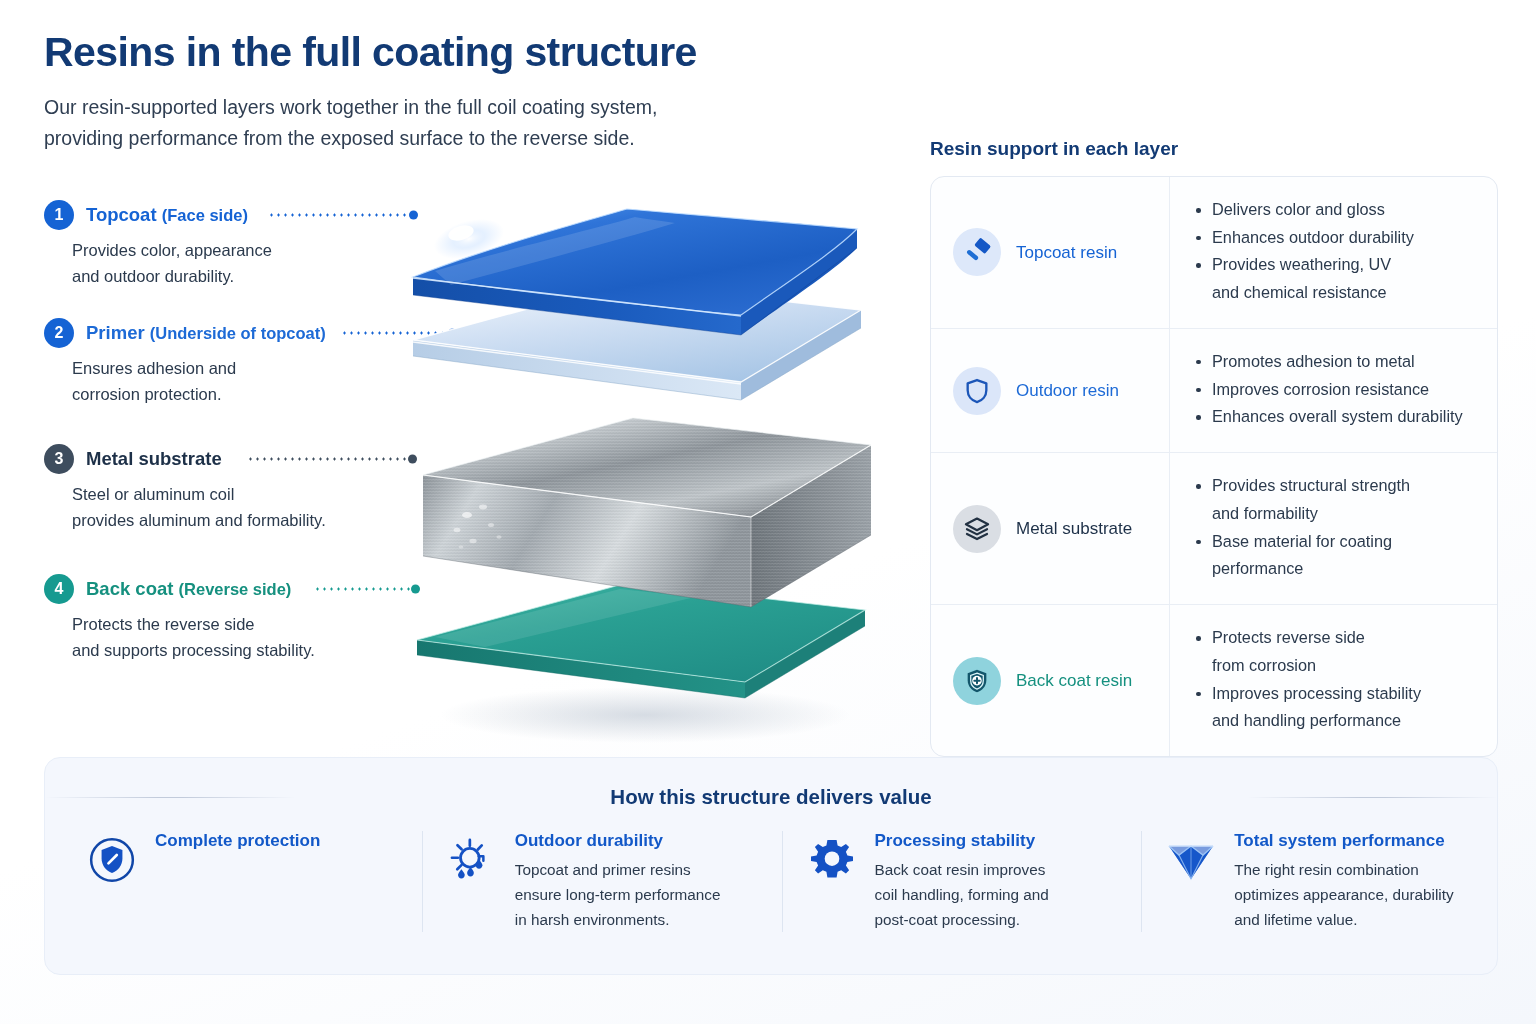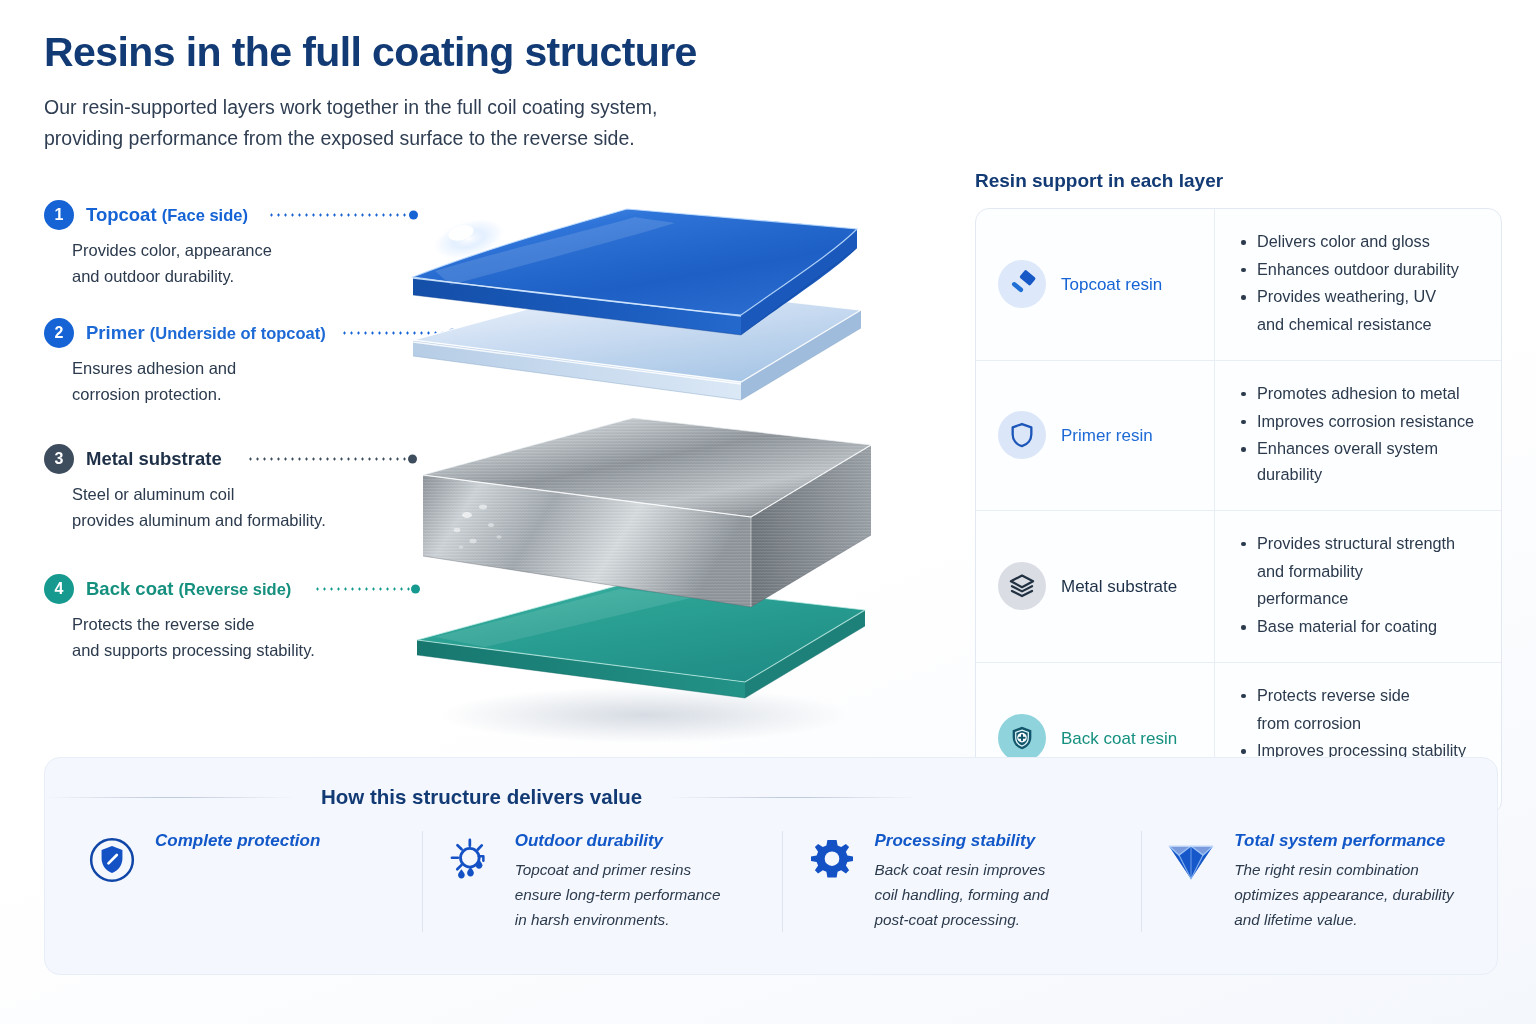--- a/index.html
+++ b/index.html
@@ -54,21 +54,21 @@
   .connector .endpoint {
     position: absolute; right: -4px; top: 50%;
     width: 9px; height: 9px; border-radius: 50%;
     background: currentColor; transform: translateY(-50%);
   }
 
   
   .stack { position: absolute; left: 395px; top: 185px; width: 500px; height: 545px; }
 
   
-  .resin-panel { position: absolute; left: 975px; top: 138px; width: 527px; margin-top: 32px; }
+  .resin-panel { position: absolute; left: 930px; top: 138px; width: 568px; }
   .resin-panel-title {
     font-size: 19px; font-weight: bold; color: #123a74; margin-bottom: 16px;
   }
   .resin-card {
     border: 1px solid #e3e9f2; border-radius: 14px; background: #fdfeff;
     overflow: hidden;
   }
   .resin-row { display: flex; align-items: stretch; }
   .resin-row + .resin-row { border-top: 1px solid #e9eef5; }
   .resin-left {
@@ -94,35 +94,35 @@
     content: ""; position: absolute; left: 2px; top: 11px;
     width: 4.5px; height: 4.5px; border-radius: 50%; background: #2b3a4d;
   }
 
   
   .value-banner {
     position: absolute; left: 44px; top: 757px; width: 1454px; height: 218px;
     background: #f4f7fd; border: 1px solid #e8eef8; border-radius: 16px;
   }
   .vb-head {
-    display: flex; align-items: center; justify-content: flex-start;
+    display: flex; align-items: center; justify-content: space-between;
     gap: 26px; padding-top: 27px;
   }
   .vb-rule {
     width: 250px; height: 1px;
     background: linear-gradient(90deg, rgba(190,201,218,0) 0%, #c2cbdb 45%, #c2cbdb 55%, rgba(190,201,218,0) 100%);
   }
   .vb-title { font-size: 20.5px; font-weight: bold; color: #123a74; white-space: nowrap; }
   .vb-cols { display: flex; margin-top: 22px; padding: 0 18px; }
   .vb-col {
     flex: 1; display: flex; gap: 16px; padding: 0 22px;
   }
   .vb-col + .vb-col { border-left: 1px solid #dde5f1; margin-left: 22px; }
   .vb-icon { flex: 0 0 auto; width: 54px; display: flex; justify-content: center; padding-top: 4px; }
-  .vb-text { flex: 1; font-style: italic; }
+  .vb-text { flex: 1; }
   .vb-h { font-size: 17px; font-weight: bold; color: #1258c8; margin-bottom: 7px; }
   .vb-p { font-size: 15.3px; color: #2b3a4d; line-height: 1.62; }
 </style>
 </head>
 <body>
 
 <div class="page">
 
   <div class="header">
     <div class="title">Resins in the full coating structure</div>
@@ -366,21 +366,21 @@
         </div>
       </div>
 
       <div class="resin-row">
         <div class="resin-left">
           <div class="resin-icon" style="background:#dbe6f9">
             <svg width="28" height="28" viewBox="0 0 24 24">
               <path d="M12 2.6 L20 5.4 V11.4 C20 16.4 16.6 20.2 12 21.6 C7.4 20.2 4 16.4 4 11.4 V5.4 Z" fill="none" stroke="#1c56b8" stroke-width="2" stroke-linejoin="round"></path>
             </svg>
           </div>
-          <div class="resin-name" style="color:#1d6ad6">Primer resin</div>
+          <div class="resin-name" style="color:#1d6ad6">Outdoor resin</div>
         </div>
         <div class="resin-right">
           <div class="bullet-line has-dot">Promotes adhesion to metal</div>
           <div class="bullet-line has-dot">Improves corrosion resistance</div>
           <div class="bullet-line has-dot">Enhances overall system durability</div>
         </div>
       </div>
 
       <div class="resin-row">
         <div class="resin-left">
@@ -389,22 +389,22 @@
               <path d="M12 3 L21.5 8 L12 13 L2.5 8 Z" fill="none" stroke="#223142" stroke-width="1.9" stroke-linejoin="round"></path>
               <path d="M3.4 12.2 L12 16.6 L20.6 12.2" fill="none" stroke="#223142" stroke-width="1.9" stroke-linejoin="round" stroke-linecap="round"></path>
               <path d="M3.4 16.2 L12 20.6 L20.6 16.2" fill="none" stroke="#223142" stroke-width="1.9" stroke-linejoin="round" stroke-linecap="round"></path>
             </svg>
           </div>
           <div class="resin-name" style="color:#1d3048">Metal substrate</div>
         </div>
         <div class="resin-right">
           <div class="bullet-line has-dot">Provides structural strength</div>
           <div class="bullet-line">and formability</div>
+          <div class="bullet-line has-dot">Base material for coating</div>
           <div class="bullet-line">performance</div>
-          <div class="bullet-line has-dot">Base material for coating</div>
         </div>
       </div>
 
       <div class="resin-row">
         <div class="resin-left">
           <div class="resin-icon" style="background:#8fd3dd">
             <svg width="28" height="28" viewBox="0 0 24 24">
               <path d="M12 2.4 L20 5.3 V11.3 C20 16.3 16.6 20.2 12 21.6 C7.4 20.2 4 16.3 4 11.3 V5.3 Z" fill="#13566b"></path>
               <path d="M12 5.2 L17.4 7.2 V11.6 C17.4 15.1 15.1 17.9 12 19 C8.9 17.9 6.6 15.1 6.6 11.6 V7.2 Z" fill="none" stroke="#d9f4f8" stroke-width="1.1"></path>
               <circle cx="12" cy="11.7" r="4.1" fill="#ffffff"></circle>

